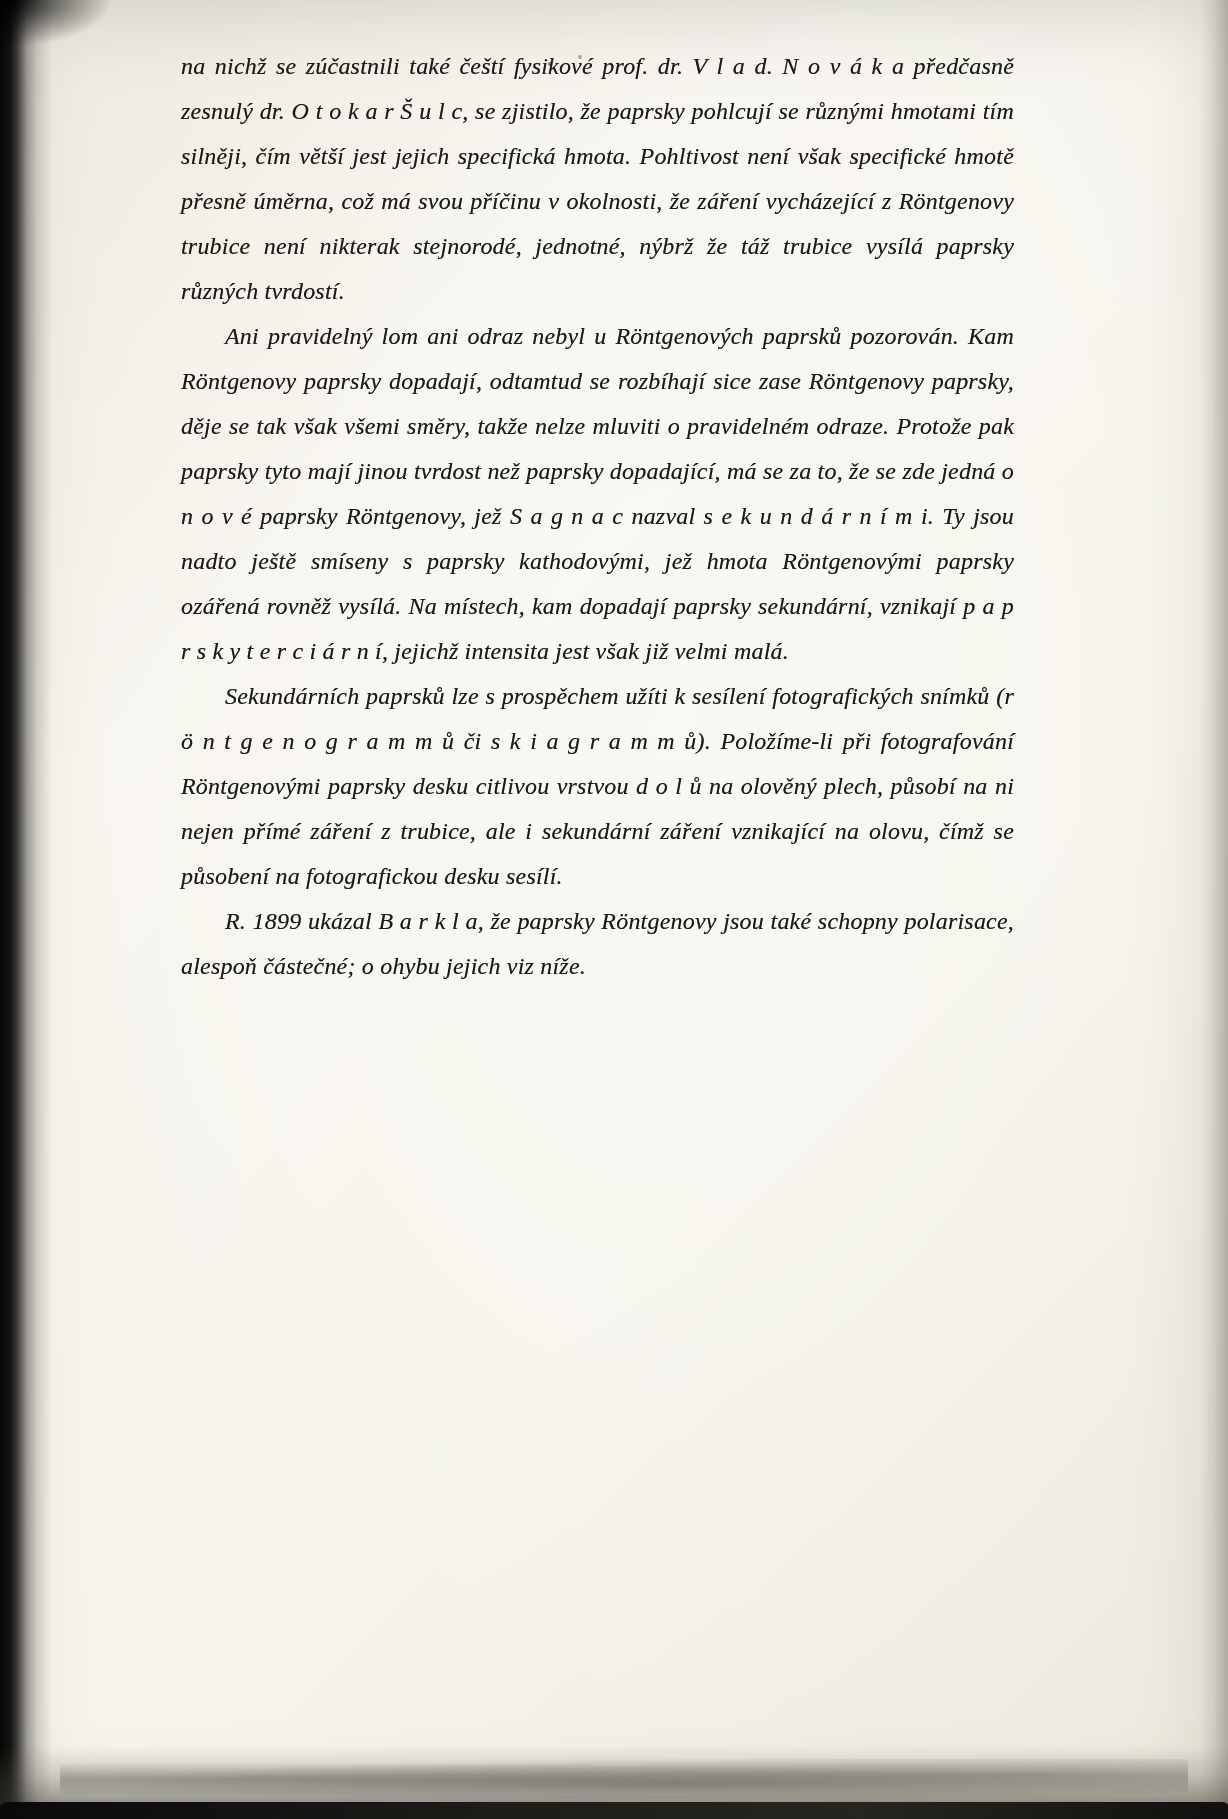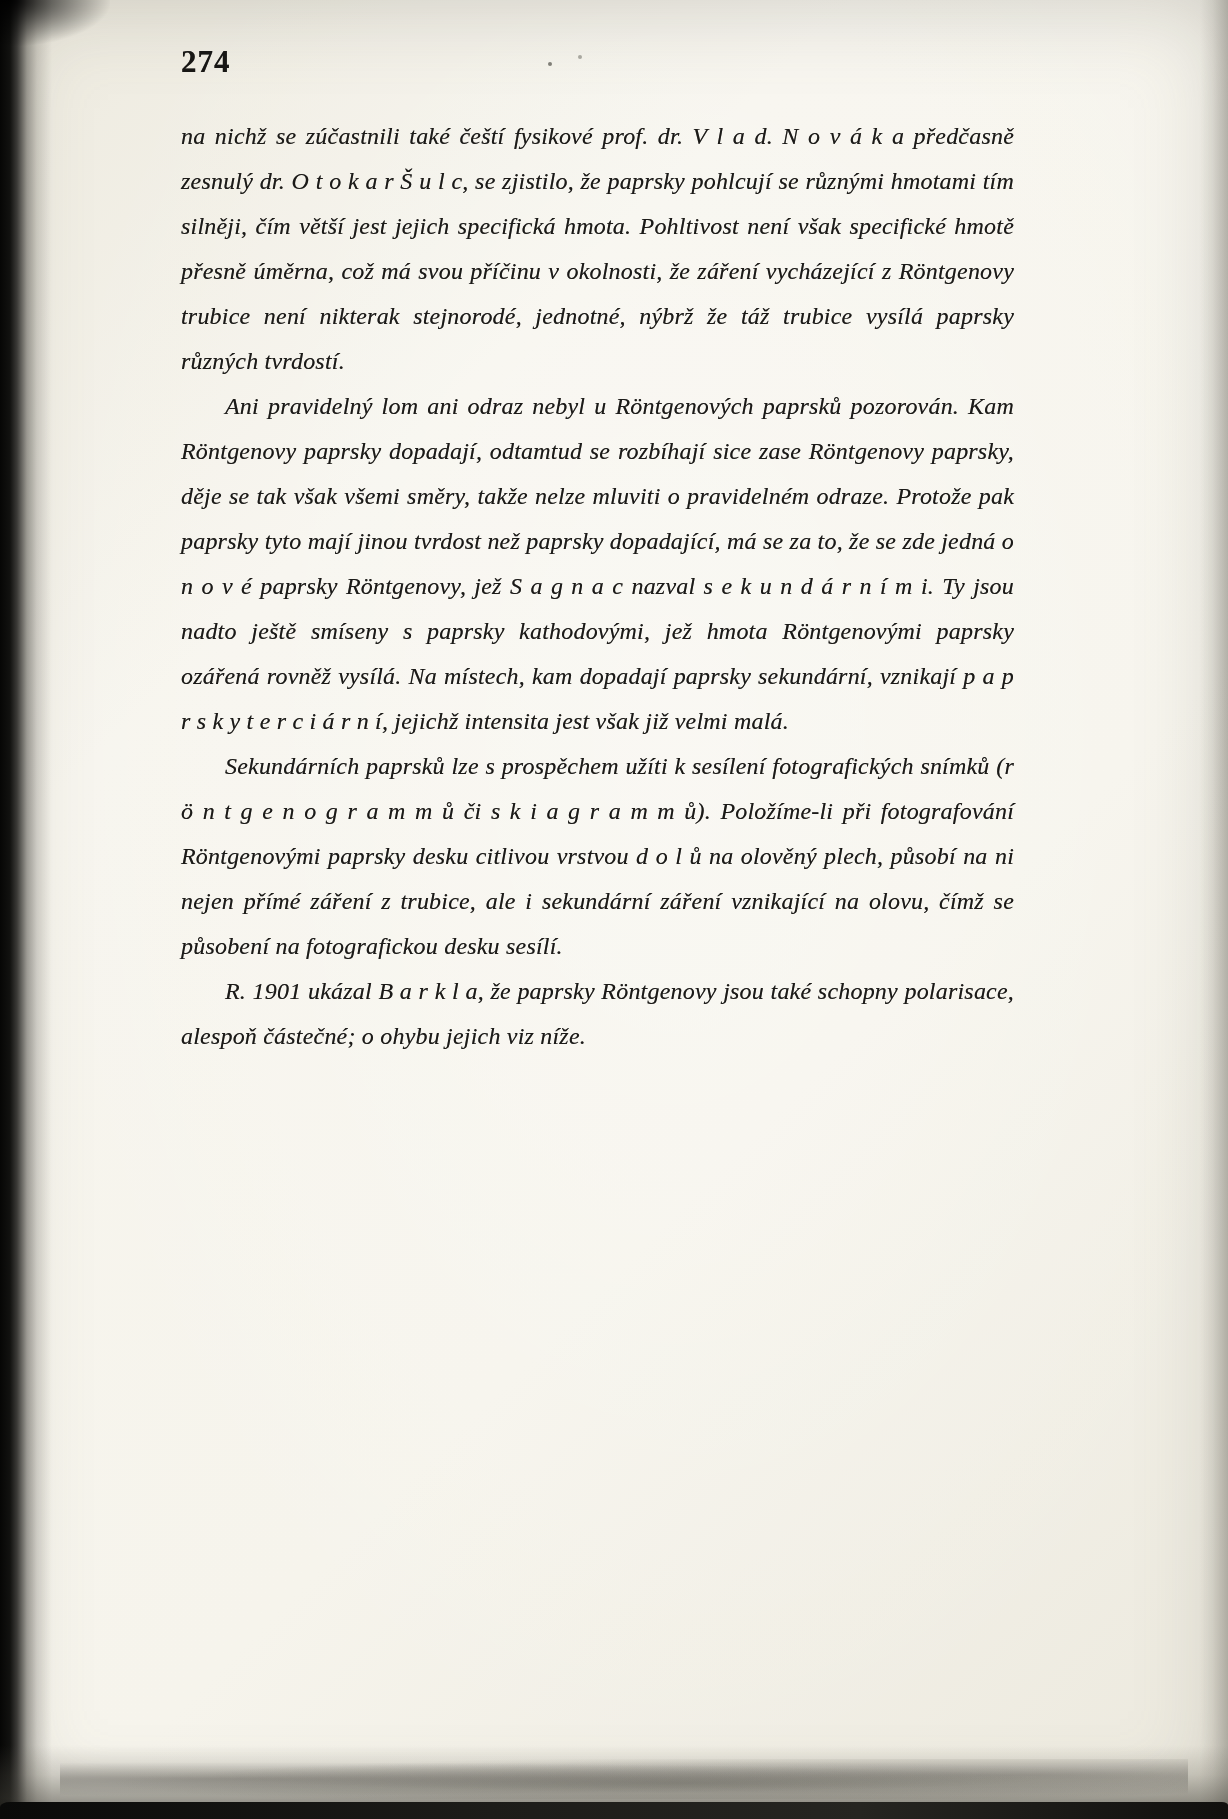--- a/index.html
+++ b/index.html
@@ -102,23 +102,22 @@
 
   <div class="edge edge-left"></div>
   <div class="edge edge-right"></div>
   <div class="edge edge-bottom"></div>
   <div class="smudge-low"></div>
   <div class="edge-bottom-strip"></div>
   <div class="corner-smudge"></div>
   <div class="speck" style="top:62px; left:548px;"></div>
 
   <div class="content">
-    <div class="page-number">274</div>
 
     <div class="text-column">
       <p class="para no-indent">na nichž se zúčastnili také čeští fysikové prof. dr. V l a d. N o v á k a předčasně zesnulý dr. O t o k a r  Š u l c, se zjistilo, že paprsky pohlcují se různými hmotami tím silněji, čím větší jest jejich specifická hmota. Pohltivost není však specifické hmotě přesně úměrna, což má svou příčinu v okolnosti, že záření vycházející z Röntgenovy trubice není nikterak stejnorodé, jednotné, nýbrž že táž trubice vysílá paprsky různých tvrdostí.</p>
       <p class="para">Ani pravidelný lom ani odraz nebyl u Röntgenových paprsků pozorován. Kam Röntgenovy paprsky dopadají, odtamtud se rozbíhají sice zase Röntgenovy paprsky, děje se tak však všemi směry, takže nelze mluviti o pravidelném odraze. Protože pak paprsky tyto mají jinou tvrdost než paprsky dopadající, má se za to, že se zde jedná o n o v é paprsky Röntgenovy, jež S a g n a c nazval s e k u n d á r n í m i. Ty jsou nadto ještě smíseny s paprsky kathodovými, jež hmota Röntgenovými paprsky ozářená rovněž vysílá. Na místech, kam dopadají paprsky sekundární, vznikají p a p r s k y  t e r c i á r n í, jejichž intensita jest však již velmi malá.</p>
       <p class="para">Sekundárních paprsků lze s prospěchem užíti k sesílení fotografických snímků (r ö n t g e n o g r a m m ů či s k i a g r a m m ů). Položíme-li při fotografování Röntgenovými paprsky desku citlivou vrstvou d o l ů na olověný plech, působí na ni nejen přímé záření z trubice, ale i sekundární záření vznikající na olovu, čímž se působení na fotografickou desku sesílí.</p>
-      <p class="para">R. 1901 ukázal B a r k l a, že paprsky Röntgenovy jsou také schopny polarisace, alespoň částečné; o ohybu jejich viz níže.</p>
+      <p class="para">R. 1899 ukázal B a r k l a, že paprsky Röntgenovy jsou také schopny polarisace, alespoň částečné; o ohybu jejich viz níže.</p>
     </div>
   </div>
 
 </div>
 
 </body></html>

